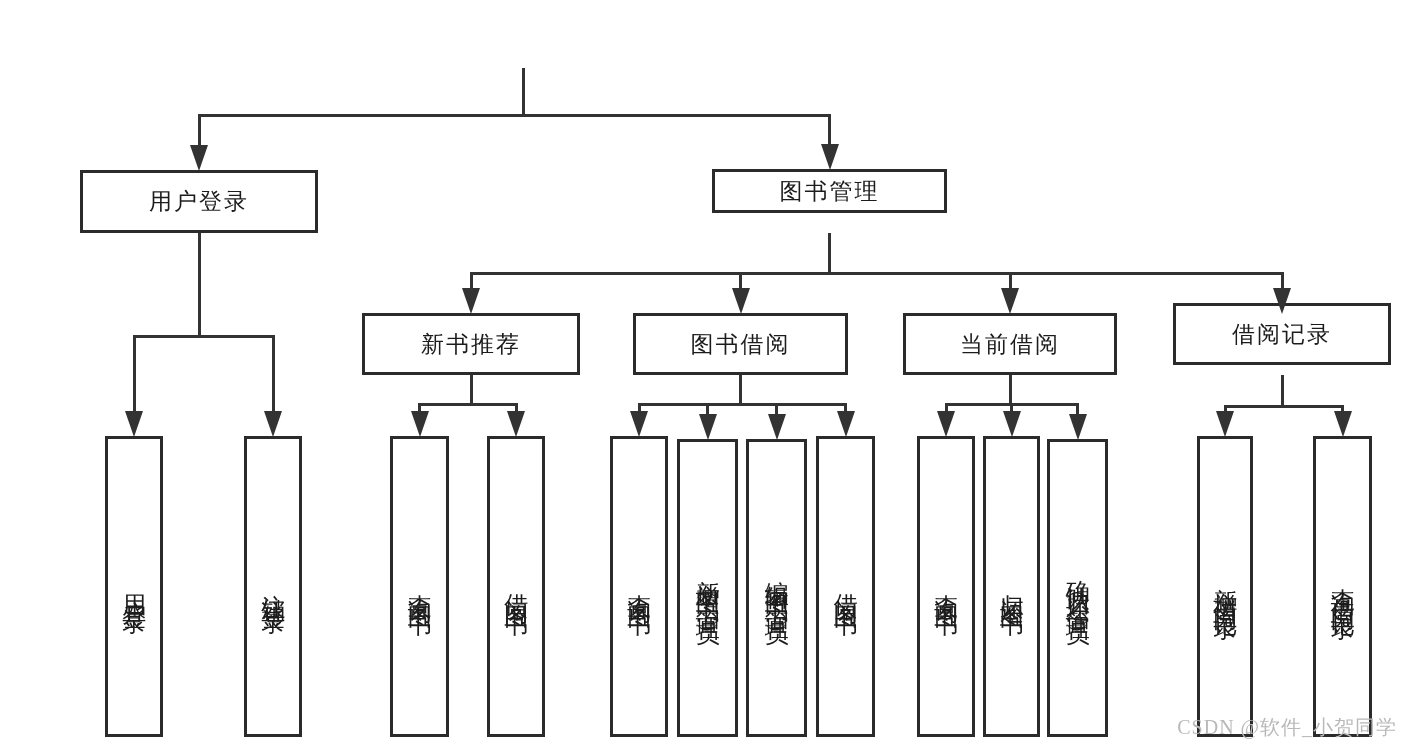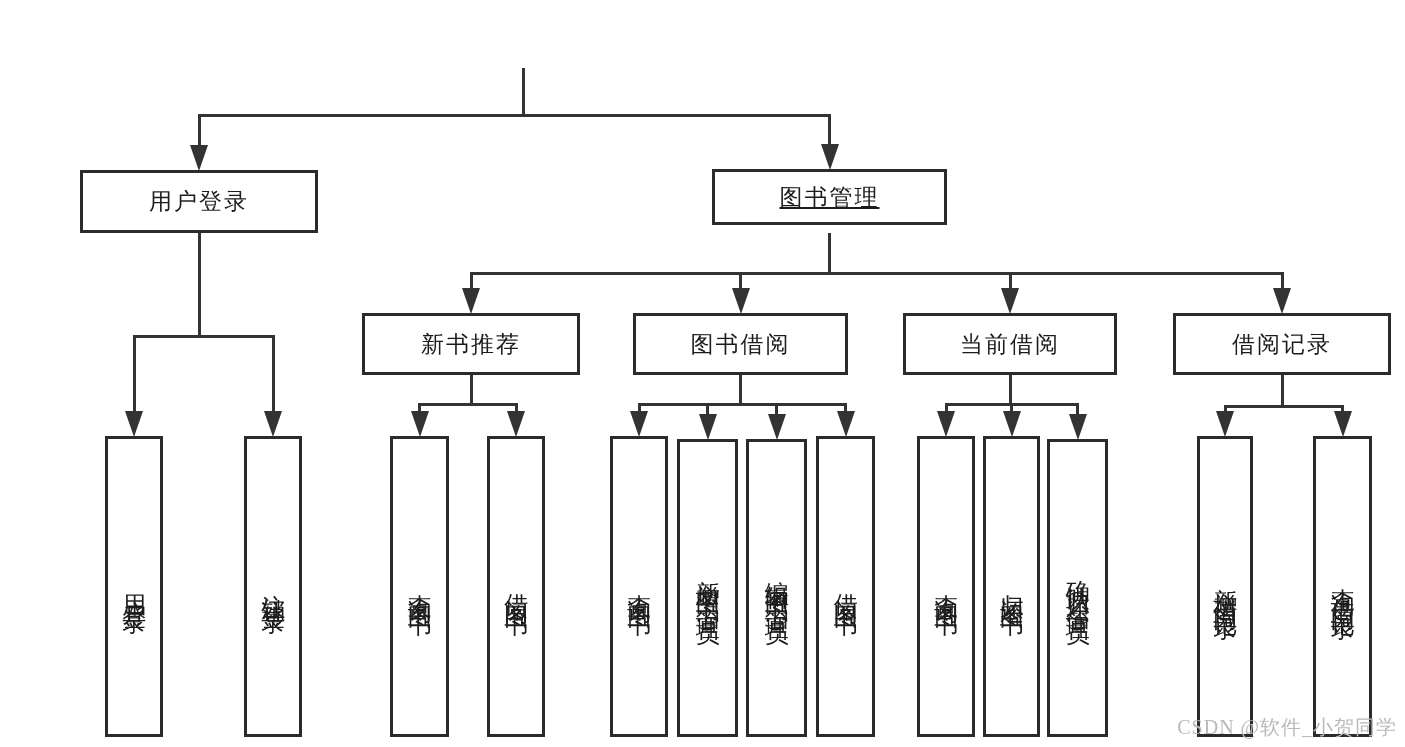--- a/index.html
+++ b/index.html
@@ -60,33 +60,33 @@
   }
 </style>
 </head>
 <body>
 
 <div id="stage" style="--line: #333333; --border: #2b2b2b; --text: #1c1c1c; --wm: #b9b9b9; --bg: #ffffff;">
   <div class="watermark">CSDN @软件_小贺同学</div>
     <div class="node" style="left: 80px; top: 170px; width: 238px; height: 63px;">
       <span class="label">用户登录</span>
     </div>
-    <div class="node" style="left: 712px; top: 169px; width: 235px; height: 56px; text-decoration: underline;">
+    <div class="node" style="left: 712px; top: 169px; width: 235px; height: 44px;">
       <span class="label">图书管理</span>
     </div>
     <div class="node" style="left: 362px; top: 313px; width: 218px; height: 62px;">
       <span class="label">新书推荐</span>
     </div>
     <div class="node" style="left: 903px; top: 313px; width: 214px; height: 62px;">
       <span class="label">当前借阅</span>
     </div>
     <div class="node" style="left: 633px; top: 313px; width: 215px; height: 62px;">
       <span class="label">图书借阅</span>
     </div>
-    <div class="node" style="left: 1173px; top: 313px; width: 218px; height: 62px;">
+    <div class="node" style="left: 1173px; top: 303px; width: 218px; height: 62px;">
       <span class="label">借阅记录</span>
     </div>
     <div class="node vertical" style="left: 105px; top: 436px; width: 58px; height: 301px;">
       <span class="label">用户登录</span>
     </div>
     <div class="node vertical" style="left: 244px; top: 436px; width: 58px; height: 301px;">
       <span class="label">注销登录</span>
     </div>
     <div class="node vertical" style="left: 390px; top: 436px; width: 59px; height: 301px;">
       <span class="label">查询图书</span>

